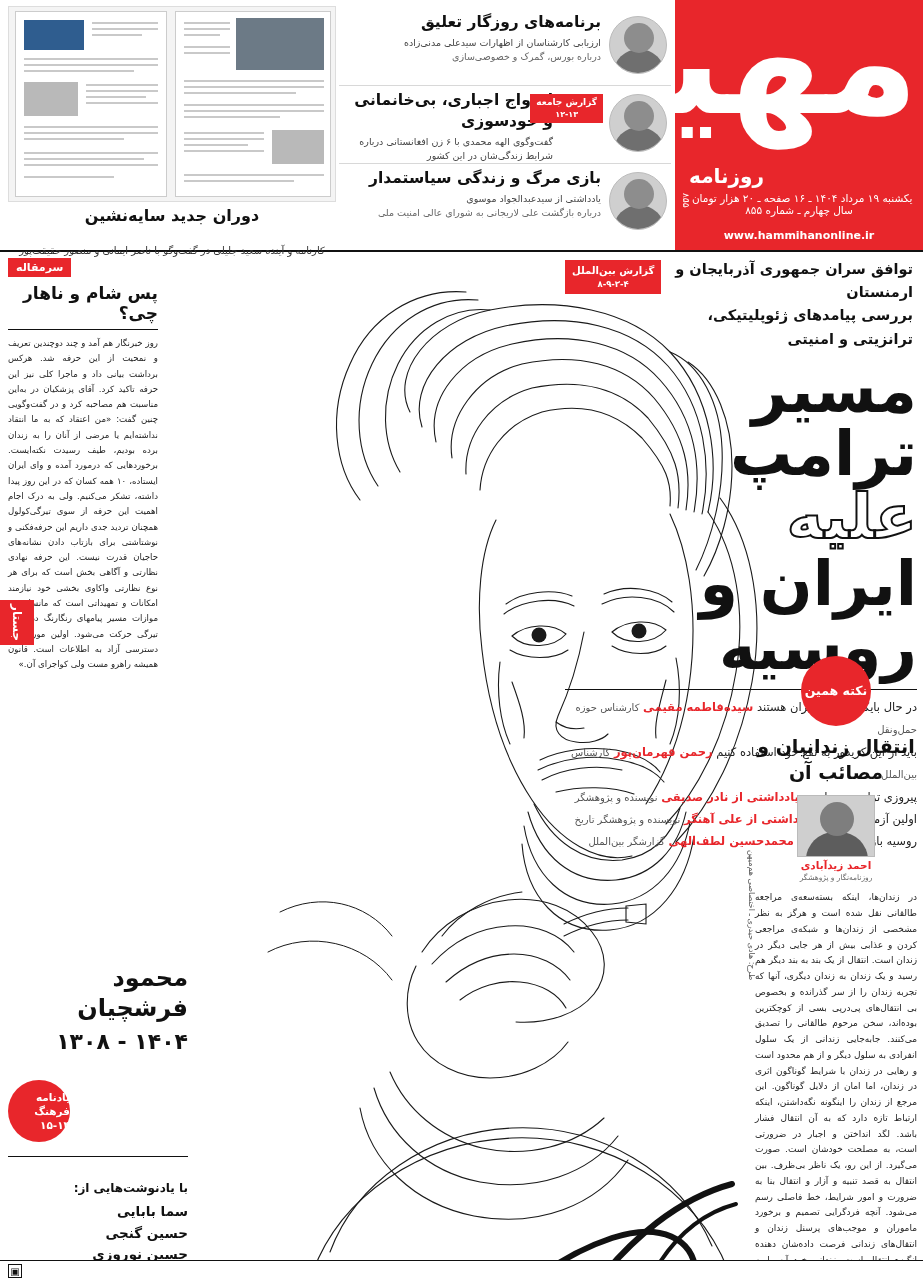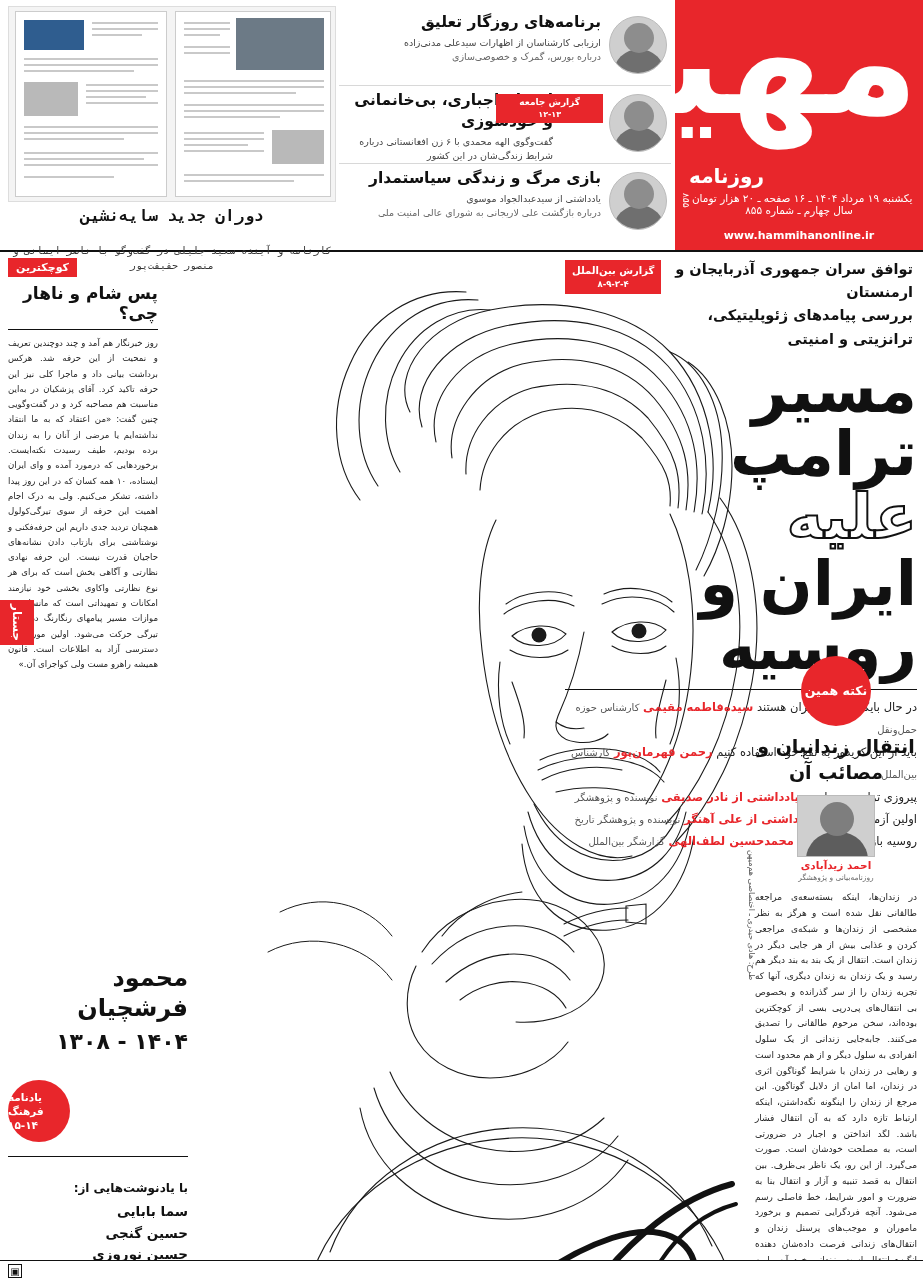--- a/index.html
+++ b/index.html
@@ -150,21 +150,21 @@
     line-height: 1.5;
   }
   .tag-red {
     position: absolute;
     right: 68px;
     top: 8px;
     background: #e8262b;
     color: #fff;
     font-size: 9px;
     font-weight: bold;
-    padding: 3px 23px;
+    padding: 3px 6px;
     line-height: 1.25;
     text-align: center;
   }
   .teaser.with-tag { padding-right: 118px; }
 
   
   .thumb-wrap {
     position: absolute;
     top: 6px;
     left: 8px;
@@ -184,21 +184,20 @@
   .tline { position: absolute; background: #c9c9c9; height: 2px; }
   .tphoto { position: absolute; background: #9aa4ad; }
   .tphoto.blue { background: #2f5d8f; }
   .tphoto.grey { background: #b9b9b9; }
   .thumb-caption {
     position: absolute;
     left: 8px;
     top: 206px;
     width: 328px;
     text-align: center;
-    font-family: Liberation Mono, monospace;
   }
   .thumb-caption .tc-title {
     font-size: 16px;
     font-weight: bold;
     color: #111;
   }
   .thumb-caption .tc-sub {
     font-size: 10px;
     color: #333;
     margin-top: 18px;
@@ -431,21 +430,21 @@
     width: 62px;
     height: 62px;
     border-radius: 50%;
     background: #e8262b;
     color: #fff;
     font-size: 10.5px;
     font-weight: bold;
     display:flex;
     align-items:center;
     justify-content:center;
-    text-align:left;
+    text-align:right;
     line-height:1.35;
     margin-top: 26px;
     margin-right: 118px;
   }
   .tribute-rule { border-top: 1px solid #111; margin-top: 14px; }
   .tribute-lead {
     font-size: 12px;
     margin-top: 24px;
     color: #111;
     font-weight: bold;
@@ -705,26 +704,26 @@
           <span class="rl">گزارشگر بین‌الملل</span>
         </div>
       </div>
     </div>
 
     <div class="nokte">
       <div class="nokte-badge">نکته همین</div>
       <div class="nokte-title">انتقال زندانیان و مصائب آن</div>
       <div class="nokte-photo"></div>
       <div class="nokte-name">احمد زیدآبادی</div>
-      <div class="nokte-role">روزنامه‌بیانی و پژوهشگر</div>
+      <div class="nokte-role">روزنامه‌نگار و پژوهشگر</div>
       <div class="nokte-body">در زندان‌ها، اینکه بسته‌سعه‌ی مراجعه طالقانی نقل شده است و هرگز به نظر مشخصی از زندان‌ها و شبکه‌ی مراجعی کردن و عذابی بیش از هر جایی دیگر در زندان است. انتقال از یک بند به بند دیگر هم رسید و یک زندان به زندان دیگری، آنها که تجربه زندان را از سر گذرانده و بخصوص بی انتقال‌های پی‌در‌پی بسی از کوچکترین بوده‌اند، سخن مرحوم طالقانی را تصدیق می‌کنند. جابه‌جایی زندانی از یک سلول انفرادی به سلول دیگر و از هم محدود است و رهایی در زندان با شرایط گوناگون اثری در زندان، اما امان از دلایل گوناگون. این مرجع از زندان را اینگونه نگه‌داشتن، اینکه ارتباط تازه دارد که به آن انتقال فشار باشد. لگد انداختن و اجبار در ضرورتی است، به مصلحت خودشان است. صورت می‌گیرد. از این رو، یک ناظر بی‌ظرف. بین انتقال به قصد تنبیه و آزار و انتقال بنا به ضرورت و امور شرایط، خط فاصلی رسم می‌شود. آنچه فردگرایی تصمیم و برخورد ماموران و موجب‌های پرسنل زندان و انتقال‌های زندانی فرصت داده‌شان دهنده انگیزه انتقال است. زندانی خود آن را به راحتی تحمل می‌کند اما در انتقال‌های خود بسیار سریع خود این موارد و مسائل را پذیرفتن را در انتقال بوده‌ای است. معمولاً رئیس زندان یا معاونان او نهادهای امنیتی است اگر از خطاست. نهادهایی و ماموران امنیتی صرف نظر شود. ببرسش‌ها این اخلاق و رفتار بر مشفولات از دیگر دولت و دستگاه‌های دولتی ندارند. همه این نوع ارتباطی را هر نوع گرایش اعتذاری و سیاسی در این آنها یافتن می‌شود.</div>
     </div>
 
     <div class="left-col">
-      <div class="sarmaghale-tab">کوچکترین</div>
+      <div class="sarmaghale-tab">سرمقاله</div>
       <div class="left-title">پس شام و ناهار چی؟</div>
       <div class="left-body">روز خبرنگار هم آمد و چند دوچندین تعریف و نمحیت از این حرفه شد. هرکس برداشت بیانی داد و ماجرا کلی نیز این حرفه تاکید کرد. آقای پزشکیان در به‌این مناسبت هم مصاحبه کرد و در گفت‌وگویی چنین گفت: «من اعتقاد که به ما انتقاد نداشته‌ایم یا مرضی از آنان را به زندان برده بودیم، طیف رسیدت نکته‌ایست. برخورد‌هایی که درمورد آمده و وای ایران ایستاده، ۱۰ همه کسان که در این روز پیدا داشته، تشکر می‌کنیم. ولی به درک اجام اهمیت این حرفه از سوی تیرگی‌کولول همچنان تردید جدی داریم این حرفه‌فکنی و نوشتاشتی برای بازتاب دادن نشانه‌های حاجیان قدرت نیست. این حرفه نهادی نظارتی و آگاهی بخش است که برای هر نوع نظارتی واکاوی بخشی خود نیازمند امکانات و تمهیداتی است که مانسلفه به موازات مسیر پیامهای رنگارنگ در جهت تیرگی حرکت می‌شود. اولین مورد، حق دسترسی آزاد به اطلاعات است. قانون همیشه راهرو مست ولی کواجرای آن.»</div>
     </div>
     <div class="jostar-tab">جستار</div>
 
     <div class="tribute">
       <div class="tribute-name">محمود</div>
       <div class="tribute-name">فرشچیان</div>
       <div class="tribute-years">۱۳۰۸ - ۱۴۰۴</div>
       <div class="yadname-badge">یادنامه فرهنگ ۱۴-۱۵</div>

